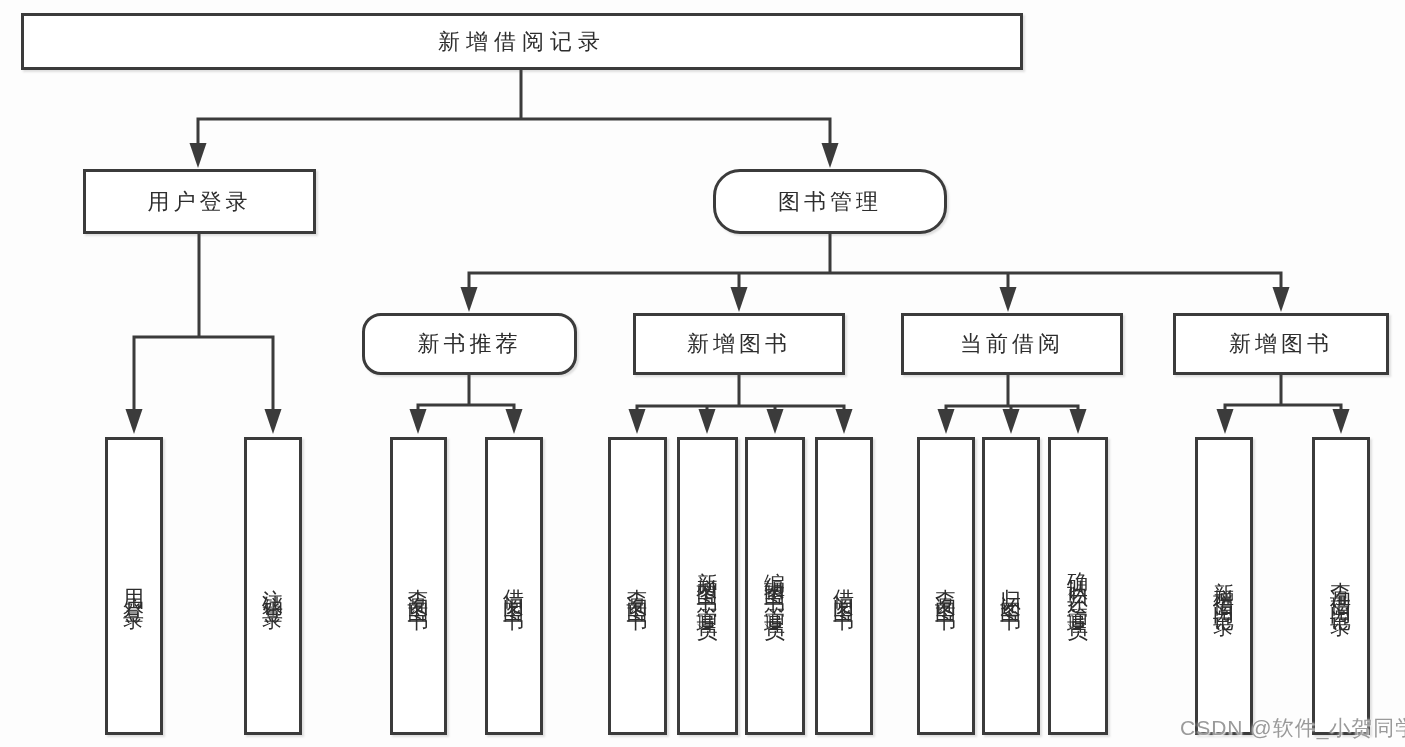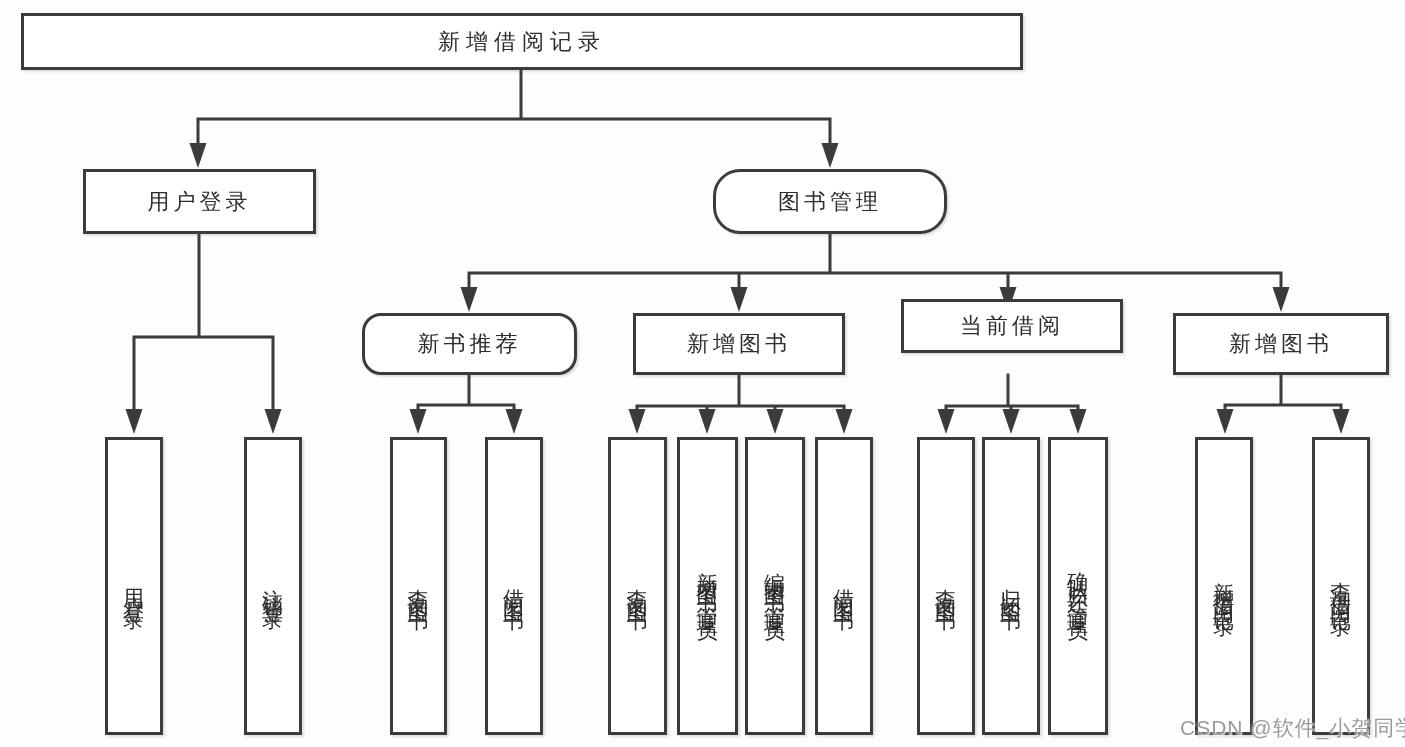--- a/index.html
+++ b/index.html
@@ -131,21 +131,21 @@
   <div class="node h" style="left:713px; top:169px; width:234px; height:65px;border-radius:27px;">
     <span>图书管理</span>
   </div>
 
   <div class="node h" style="left:362px; top:313px; width:215px; height:62px;border-radius:19px;">
     <span>新书推荐</span>
   </div>
   <div class="node h" style="left:633px; top:313px; width:212px; height:62px;">
     <span>新增图书</span>
   </div>
-  <div class="node h" style="left:901px; top:299px; width:222px; height:54px;">
+  <div class="node h" style="left:901px; top:313px; width:222px; height:62px;">
     <span>当前借阅</span>
   </div>
   <div class="node h" style="left:1173px; top:313px; width:216px; height:62px;">
     <span>新增图书</span>
   </div>
 
   <div class="node v" style="left:105px; top:437px; width:58px; height:298px;">
     <span>用户登录</span>
   </div>
   <div class="node v" style="left:244px; top:437px; width:58px; height:298px;">

